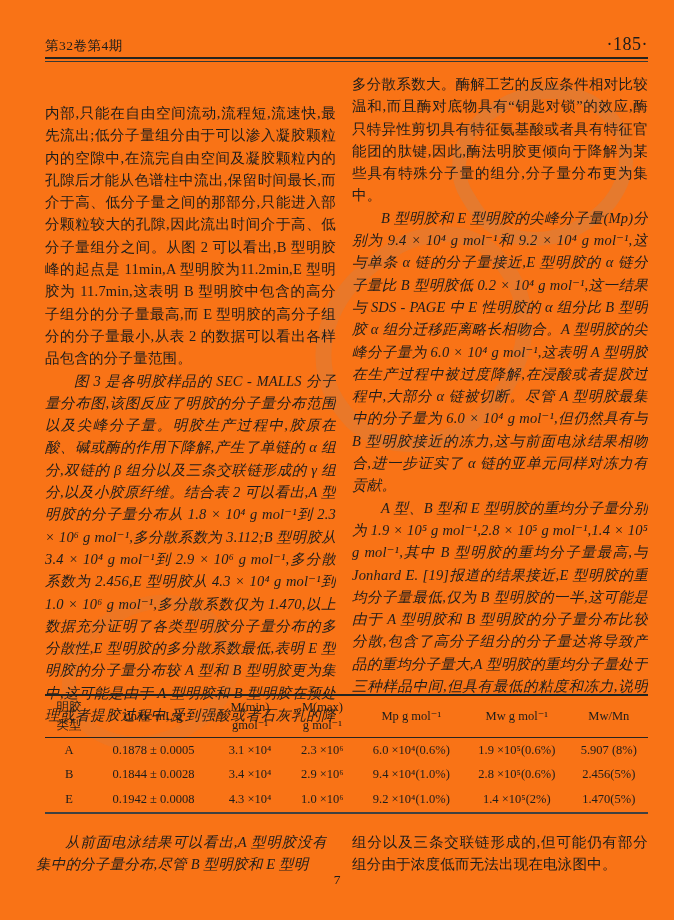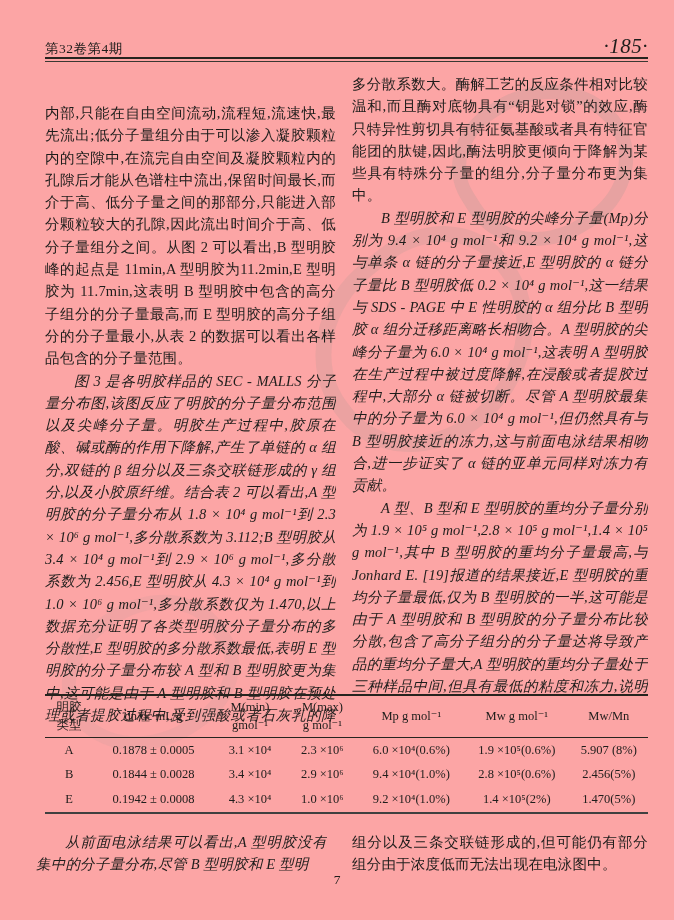--- a/index.html
+++ b/index.html
@@ -1,36 +1,36 @@
 <!DOCTYPE html>
 <html><head>
 <meta charset="utf-8">
 <style>
   html,body{margin:0;padding:0;}
   .page{
     position:relative;
     width:674px;height:920px;
-    background:#fca5a5;
+    background:#f97316;
     color:#1e1d1b;
     font-family:"Liberation Serif","DejaVu Serif",serif;
     overflow:hidden;
   }
   
   .wm{position:absolute;border:14px solid rgba(150,150,146,0.20);pointer-events:none;}
   .wm1{top:85px;left:455px;width:150px;height:130px;border-radius:45% 60% 50% 55%;transform:rotate(-32deg);}
   .wm2{top:240px;left:310px;width:200px;height:170px;border-radius:55% 45% 60% 50%;transform:rotate(-38deg);border-width:16px;border-color:rgba(150,150,146,0.16);}
   .wm3{top:600px;left:60px;width:150px;height:120px;border-radius:50% 55% 45% 60%;transform:rotate(-35deg);border-color:rgba(150,150,146,0.10);}
 
   .header{
     position:absolute;top:34px;left:45px;width:603px;
     display:flex;justify-content:space-between;align-items:baseline;
     font-size:13.5px;letter-spacing:0.5px;
   }
   .header .running-title{font-size:13.5px;}
-  .header .page-label{font-size:21px;font-style:italic;}
+  .header .page-label{font-size:18px;}
   .header-rule{
     position:absolute;top:57px;left:45px;width:603px;height:2px;
     border-top:2.5px solid #26241f;border-bottom:1px solid #3a3832;
   }
 
   .col{
     position:absolute;top:73px;height:620px;overflow:hidden;
     font-size:14.5px;line-height:22.3px;text-align:justify;
     letter-spacing:0.2px;
   }

